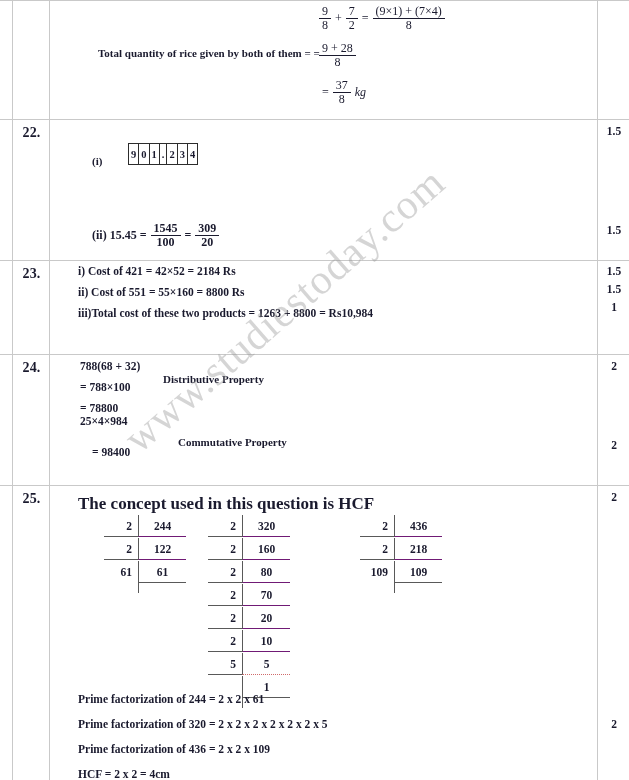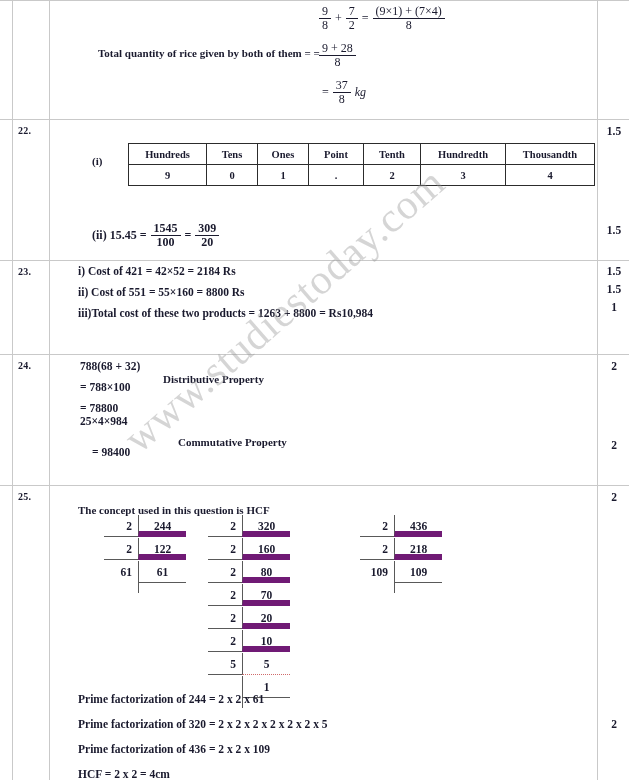--- a/index.html
+++ b/index.html
@@ -63,23 +63,23 @@
     padding: 0;
     background: transparent;
   }
   .c-gutter  { width: 12px;  border-left: none !important; }
   .c-num     { width: 36px;  }
   .c-body    { width: 547px; }
   .c-marks   { width: 32px;  border-right: none !important; }
 
   .qnum {
     font-weight: bold;
-    font-size: 10px;
+    font-size: 14px;
     padding: 5px 4px 0 5px;
-    text-align: left;
+    text-align: center;
     letter-spacing: 0.2px;
   }
   .marks {
     font-weight: bold;
     font-size: 11.5px;
     text-align: center;
     position: relative;
   }
   .marks .mk { display:block; }
 
@@ -149,21 +149,21 @@
   .r24 .d2 { top: 26px; }
   .r24 .d3 { top: 47px; }
   .r24 .d4 { top: 60px; }
   .r24 .d5 { top: 91px; margin-left: 12px; }
   .r24 .prop { position: absolute; font-weight: bold; font-size: 11px; white-space: nowrap; }
   .r24 .p1 { left: 113px; top: 18px; }
   .r24 .p2 { left: 128px; top: 81px; }
 
   
   .r25 { height: 298px; position: relative; }
-  .r25 .head { position: absolute; left: 28px; top: 18px; font-weight: bold; font-size: 11px; white-space: nowrap; font-family: Liberation Serif, serif; }
+  .r25 .head { position: absolute; left: 28px; top: 8px; font-weight: bold; font-size: 17px; white-space: nowrap; font-family: Liberation Serif, serif; }
 
   .ladder {
     position: absolute;
     font-size: 11.5px;
     font-weight: bold;
   }
   .lad-a { left: 54px;  top: 28px; }
   .lad-b { left: 158px; top: 28px; }
   .lad-c { left: 310px; top: 28px; }
 
@@ -178,21 +178,21 @@
     padding-right: 6px;
     border-bottom: 1px solid #595959;
     height: 22px;
     line-height: 22px;
     box-sizing: border-box;
   }
   .ladder .lcol-val {
     width: 48px;
     text-align: center;
     border-left: 1px solid #595959;
-    border-bottom: 6px solid #701a75;
+    border-bottom: 1px solid #701a75;
     height: 22px;
     line-height: 22px;
     box-sizing: border-box;
   }
   .ladder .lrow.last .lcol-div { border-bottom: none; }
   .ladder .lrow.last .lcol-val { border-bottom: 1px solid #595959; }
   .ladder .lrow.tail .lcol-div { border-bottom: none; }
   .ladder .lrow.tail .lcol-val { border-bottom: 1px solid #595959; }
   .ladder .stub {
     width: 34px;
@@ -277,29 +277,20 @@
         <td class="c-gutter"></td>
         <td class="c-num">
           <div class="qnum">22.</div>
         </td>
         <td class="c-body">
           <div class="bodycell r22">
             <div class="romi">(i)</div>
 
             <table class="placetable">
               <tbody>
-                <tr>
-                  <th class="pt-c0">Hundreds</th>
-                  <th class="pt-c1">Tens</th>
-                  <th class="pt-c2">Ones</th>
-                  <th class="pt-c3">Point</th>
-                  <th class="pt-c4">Tenth</th>
-                  <th class="pt-c5">Hundredth</th>
-                  <th class="pt-c6">Thousandth</th>
-                </tr>
                 <tr>
                   <td>9</td>
                   <td>0</td>
                   <td>1</td>
                   <td>.</td>
                   <td>2</td>
                   <td>3</td>
                   <td>4</td>
                 </tr>
               </tbody>

